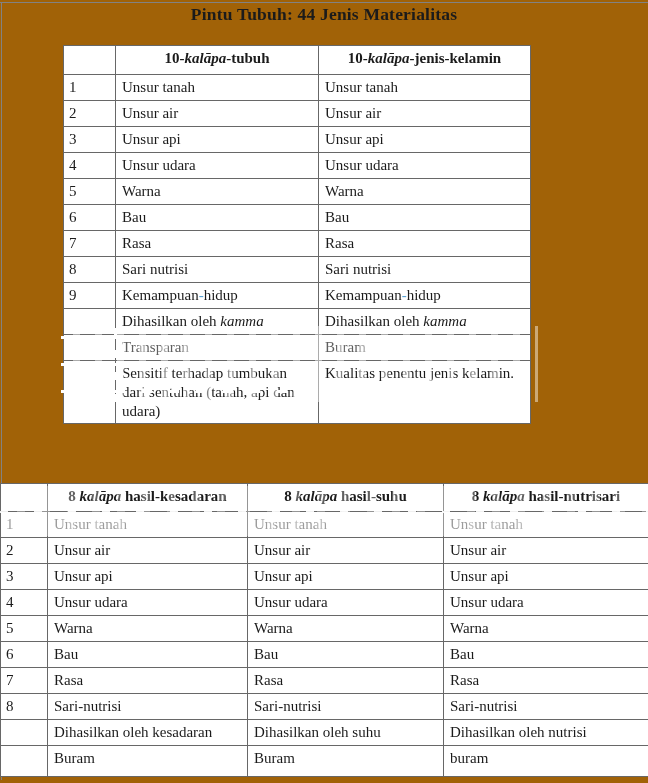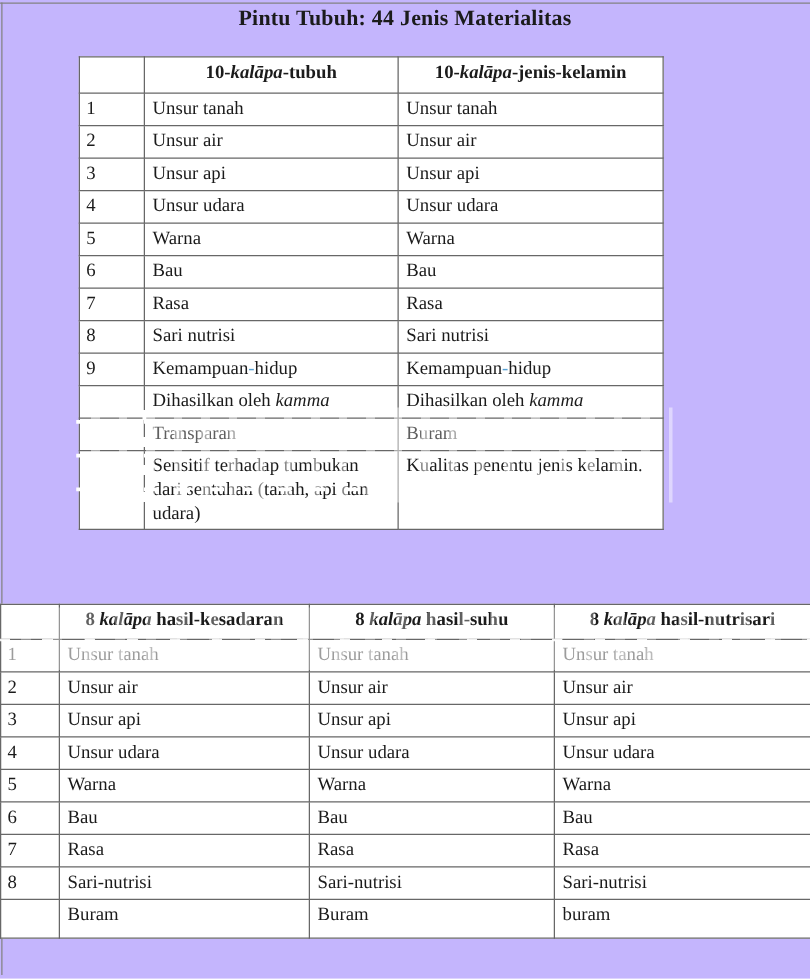--- a/index.html
+++ b/index.html
@@ -1,17 +1,17 @@
 <!DOCTYPE html>
 <html><head>
 <meta charset="utf-8">
 <style>
   html,body { margin:0; padding:0; background:#ffffff; }
   .page {
-    position:relative; width:648px; height:783px; background:#c4b5fd;
+    position:relative; width:648px; height:783px; background:#a16207;
     font-family:"Liberation Serif","DejaVu Serif",serif;
     color:#1b1b1b; overflow:hidden;
   }
   .frame-top { position:absolute; top:2px; left:0; width:648px; height:1px; background:#828282; }
   .frame-left { position:absolute; top:2px; left:1px; width:1px; height:778px; background:#828282; }
 
   .doc-title {
     position:absolute; top:4px; left:0; width:648px;
     text-align:center; font-size:17.5px; font-weight:bold; letter-spacing:.2px;
   }
@@ -190,20 +190,26 @@
           <td><span>Rasa</span></td>
           <td><span>Rasa</span></td>
           <td><span>Rasa</span></td>
         </tr>
     <tr>
           <td class="num">8</td>
           <td><span>Sari-nutrisi</span></td>
           <td><span>Sari-nutrisi</span></td>
           <td><span>Sari-nutrisi</span></td>
         </tr>
+    <tr>
+          <td class="num"></td>
+          <td><span>Dihasilkan oleh kesadaran</span></td>
+          <td><span>Dihasilkan oleh suhu</span></td>
+          <td><span>Dihasilkan oleh nutrisi</span></td>
+        </tr>
     <tr class="last">
           <td class="num"></td>
           <td><span>Buram</span></td>
           <td><span>Buram</span></td>
           <td><span>buram</span></td>
         </tr>
   </tbody>
     </table>
 
   <div class="wm" id="wm-area-1"></div>

